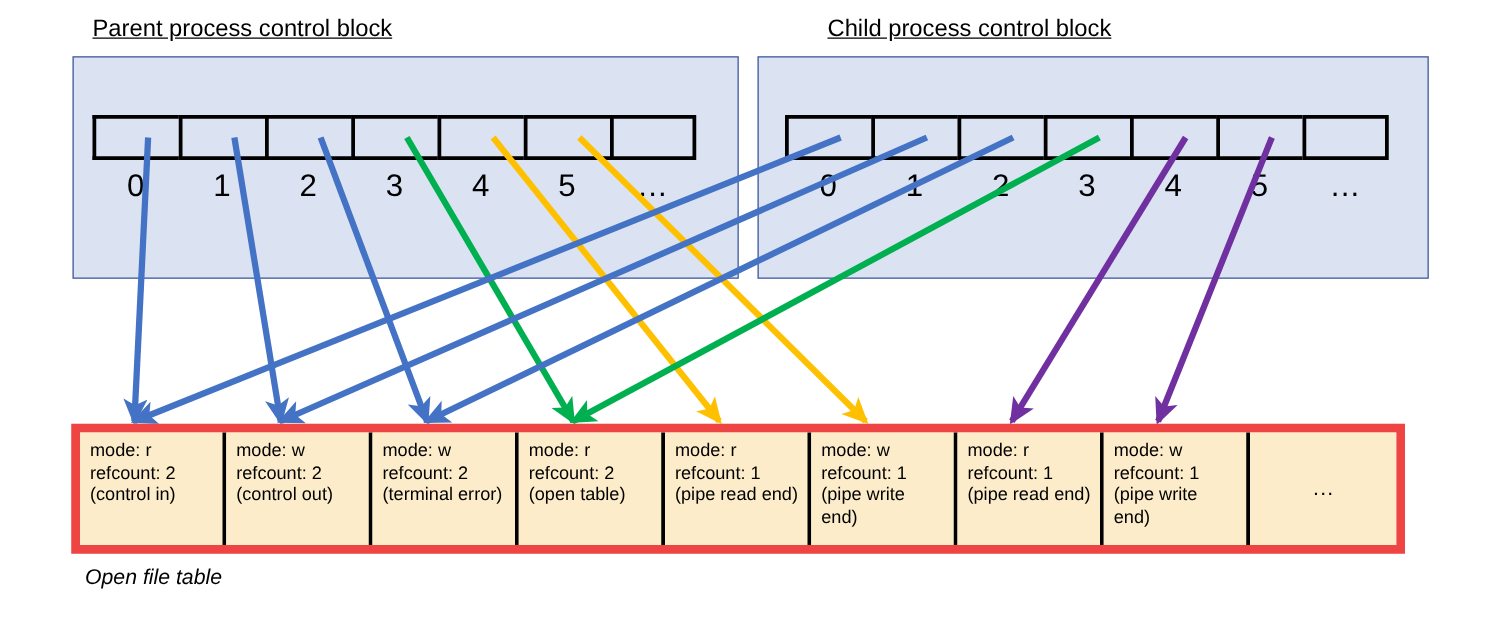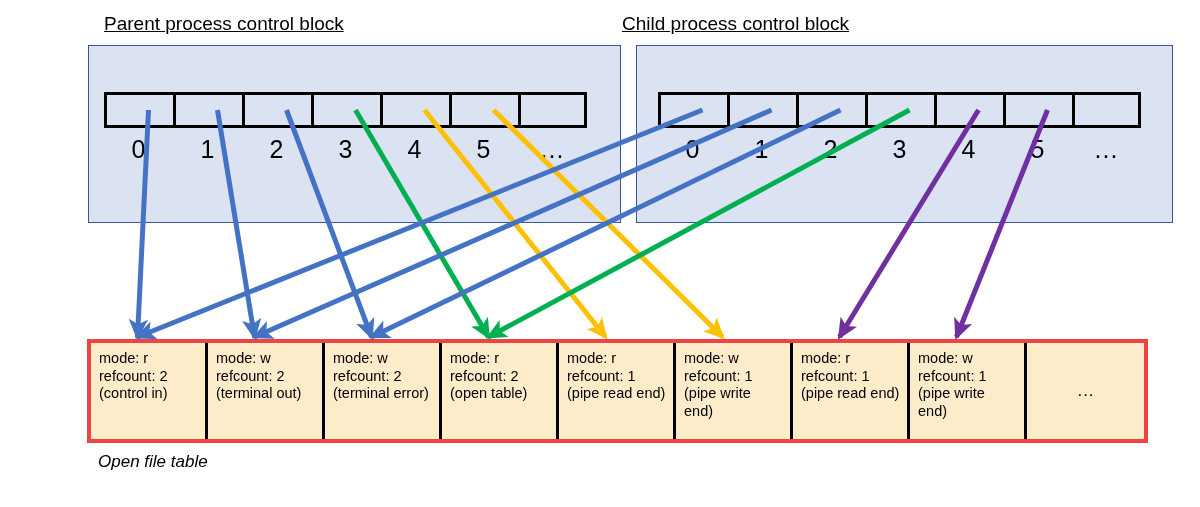--- a/index.html
+++ b/index.html
@@ -1,29 +1,29 @@
 <!DOCTYPE html>
 <html><head>
 <meta charset="utf-8">
 <style>
   html,body{margin:0;padding:0;background:#ffffff;}
   body{
     width:1200px;height:507px;position:relative;overflow:hidden;
     font-family:"Liberation Sans","DejaVu Sans",sans-serif;
     color:#000;
   }
-  .stage{position:absolute;inset:0;margin-left:30px;}
+  .stage{position:absolute;inset:0;}
 
   
   .pcb-title{
     position:absolute;font-size:19px;font-weight:400;
     text-decoration:underline;white-space:nowrap;letter-spacing:0px;
   }
   #parent-title{left:74px;top:13px;}
-  #child-title{left:592px;top:13px;}
+  #child-title{left:662px;top:13px;}
 
   
   .pcb-panel{
     position:absolute;background:#dbe3f3;border:1px solid #3a5699;
     box-sizing:border-box;
   }
   #parent-panel{left:58px;top:45px;width:533px;height:178px;}
   #child-panel{left:606px;top:45px;width:537px;height:178px;}
 
   
@@ -41,21 +41,21 @@
   #parent-fd-labels{left:74px;}
   #child-fd-labels{left:628px;}
   .fd-label{
     width:69px;text-align:center;font-size:25px;line-height:30px;
   }
   .fd-label.ellipsis{font-size:25px;letter-spacing:1px;}
 
   
   #oft{
     position:absolute;left:57px;top:339px;height:104px;display:flex;
-    border:4px solid #ef4444;box-sizing:border-box;background:#fcecc9;
+    border:7px solid #ef4444;box-sizing:border-box;background:#fcecc9;
   }
   .oft-cell{
     width:117px;box-sizing:border-box;border-right:3px solid #000;
     padding:7px 7px 0 8px;font-size:14.5px;line-height:17.5px;
     overflow:hidden;background:#fcecc9;
   }
   .oft-cell:last-child{border-right:0;}
   .oft-cell .ln{display:block;white-space:normal;}
   .oft-cell.tail{
     display:flex;align-items:center;justify-content:center;
@@ -151,21 +151,21 @@
 
   <div id="oft">
     <div class="oft-cell">
       <span class="ln">mode: r</span>
       <span class="ln">refcount: 2</span>
       <span class="ln">(control in)</span>
     </div>
     <div class="oft-cell">
       <span class="ln">mode: w</span>
       <span class="ln">refcount: 2</span>
-      <span class="ln">(terminal out)</span>
+      <span class="ln">(control out)</span>
     </div>
     <div class="oft-cell">
       <span class="ln">mode: w</span>
       <span class="ln">refcount: 2</span>
       <span class="ln">(terminal error)</span>
     </div>
     <div class="oft-cell">
       <span class="ln">mode: r</span>
       <span class="ln">refcount: 2</span>
       <span class="ln">(open table)</span>

